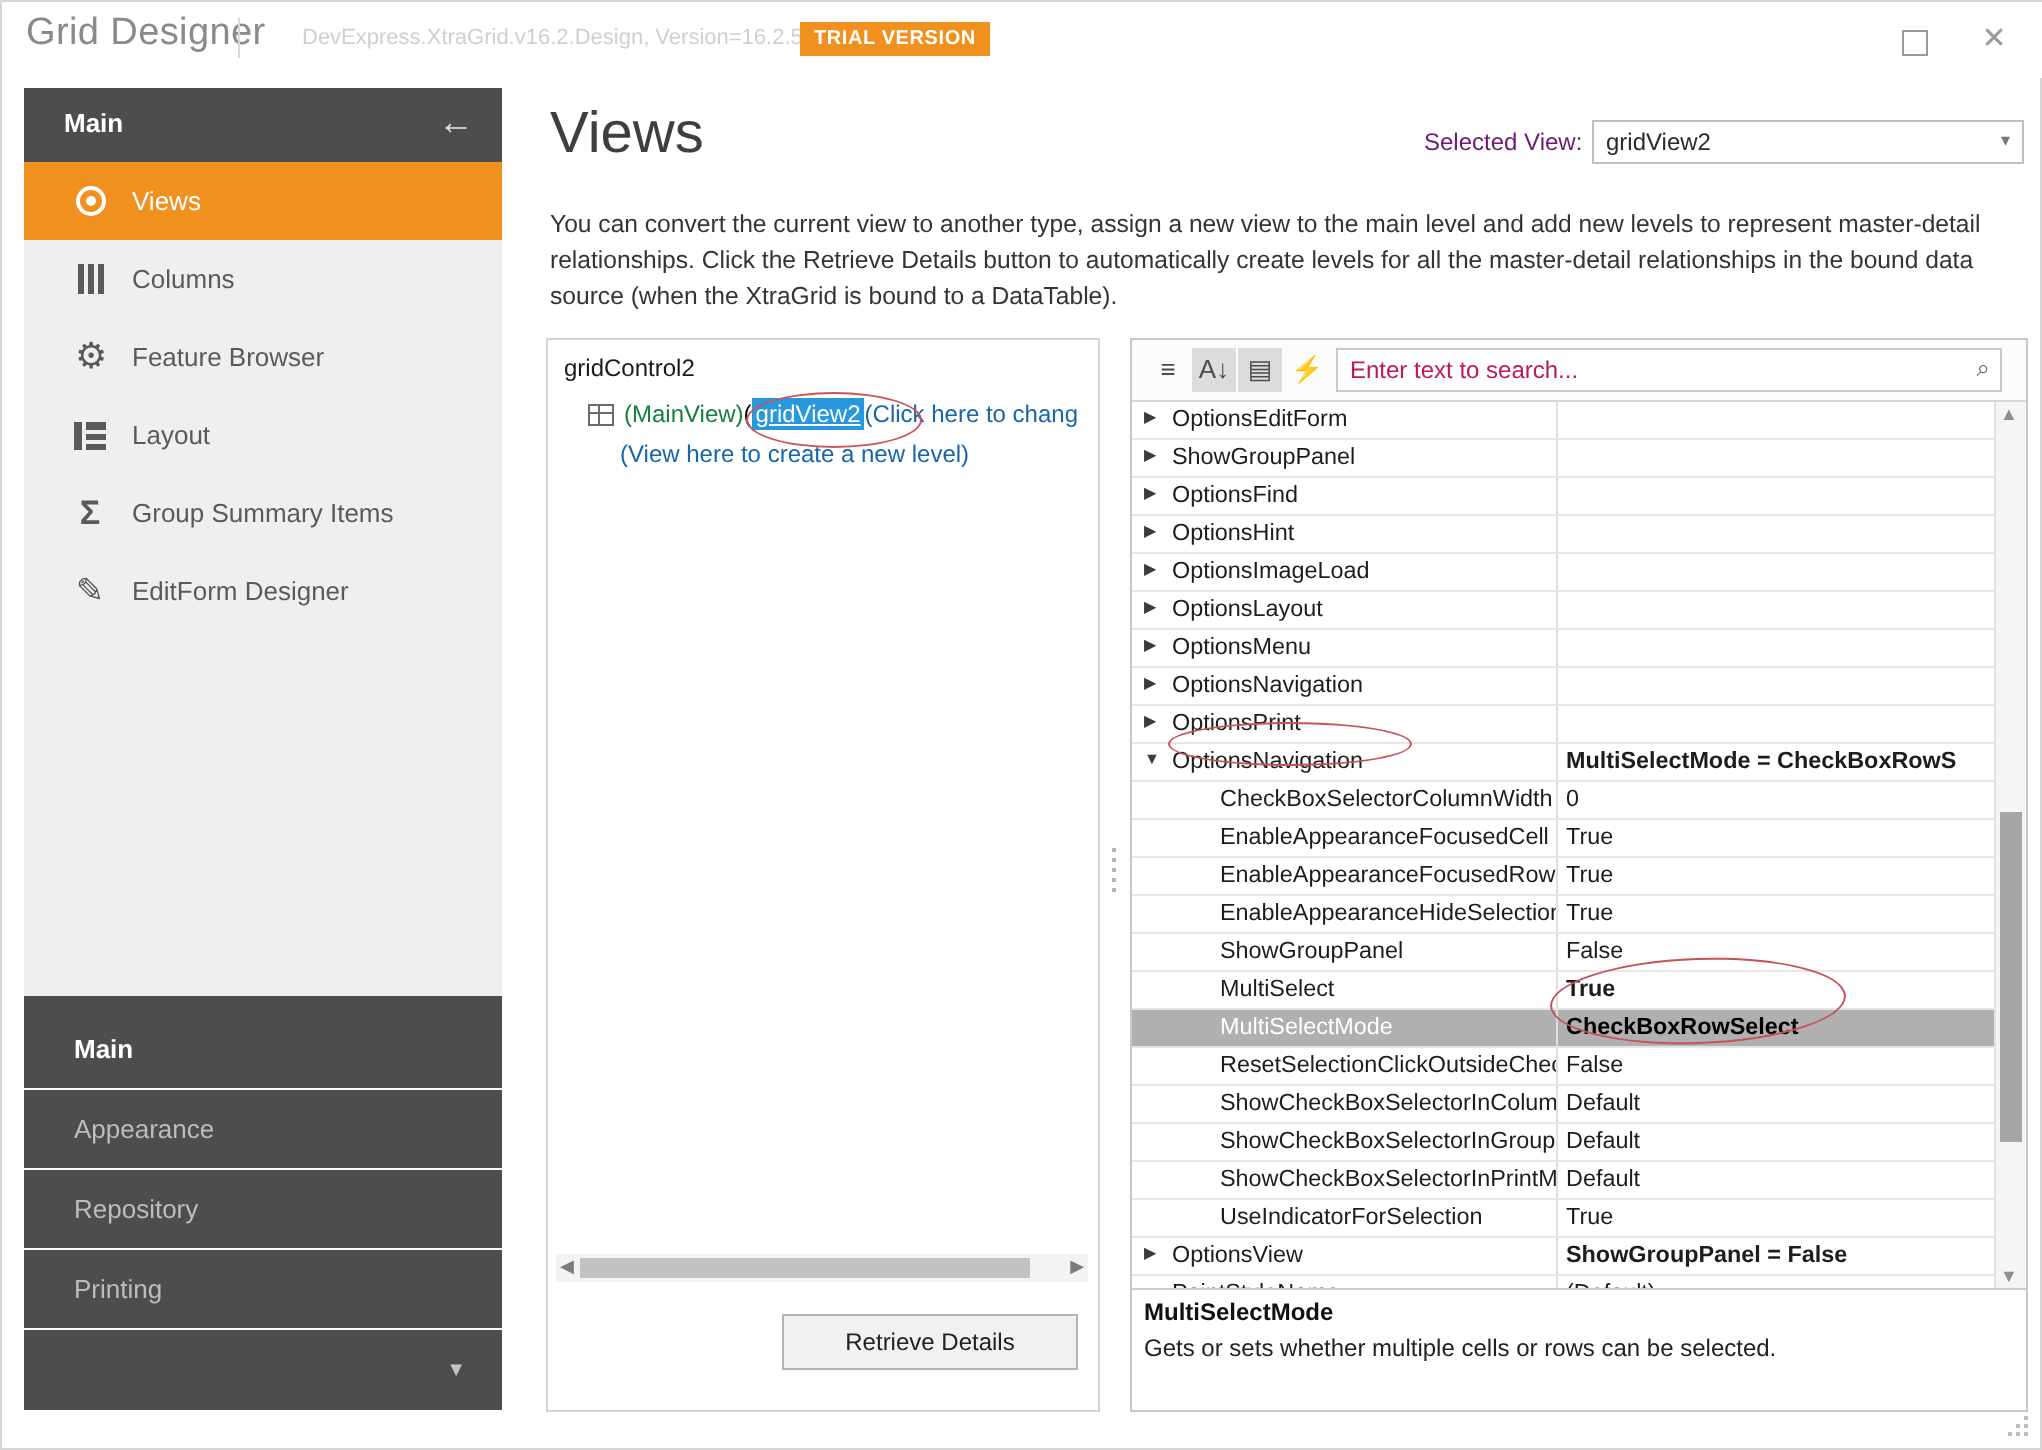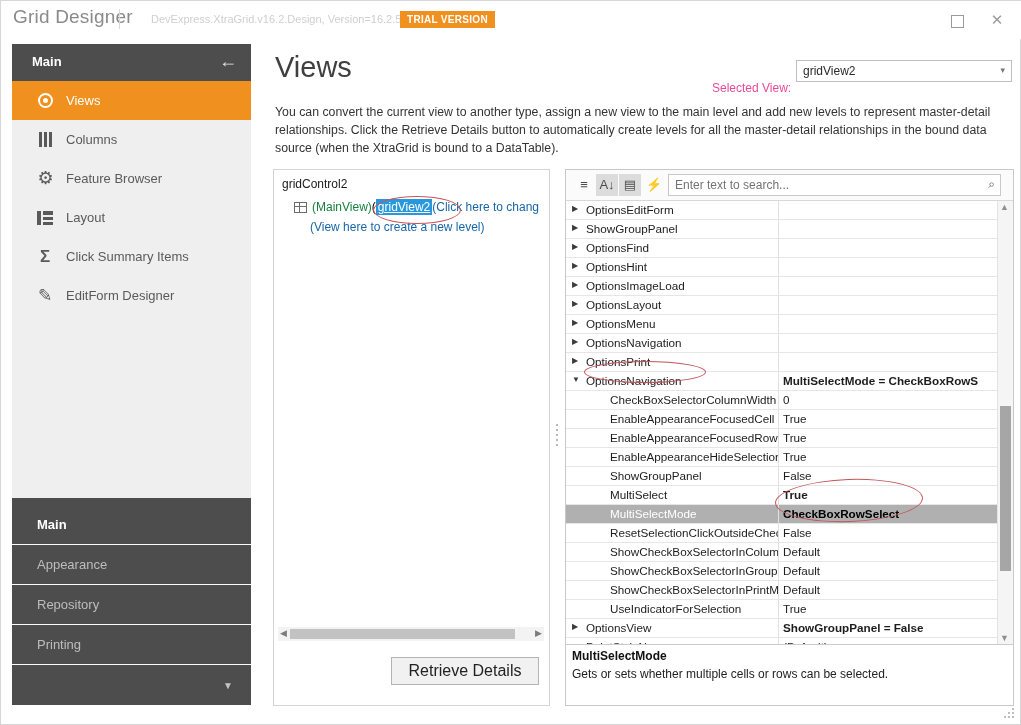--- a/index.html
+++ b/index.html
@@ -157,22 +157,22 @@
   .side-sec.sel { color: #ffffff; font-weight: bold; }
   .side-sec.more { justify-content: flex-end; padding-right: 18px; border-bottom: none; }
   .side-sec.more .chev { font-size: 10px; color: #c4c4c4; }
 
   
   .page-title {
     position: absolute; left: 274px; top: 50px;
     font-size: 29px; color: #3f3f3f; font-weight: 400;
   }
   .sel-view-label {
-    position: absolute; left: 711px; top: 80px;
-    font-size: 12px; color: #ec4899;
+    position: absolute; left: 711px; top: 63px;
+    font-size: 12px; color: #701a75;
   }
   .combo {
     position: absolute; left: 795px; top: 59px;
     width: 216px; height: 22px;
     border: 1px solid #bfbfbf; background: #ffffff;
     box-sizing: border-box;
   }
   .combo .val {
     position: absolute; left: 6px; top: 3px;
     font-size: 12px; color: #2b2b2b;
@@ -248,21 +248,21 @@
     position: absolute; top: 1px;
     font-size: 9px; color: #7c7c7c;
   }
   .hscroll .lar { left: 2px; }
   .hscroll .rar { right: 2px; }
   .retrieve-btn {
     position: absolute; left: 117px; bottom: 20px;
     width: 148px; height: 28px;
     background: #f1f1f1;
     border: 1px solid #b4b4b4;
-    font-size: 16px; color: #222;
+    font-size: 12px; color: #222;
     font-family: "Liberation Sans", sans-serif;
     cursor: pointer;
   }
 
   
   .splitter {
     position: absolute; left: 551px; top: 168px;
     width: 12px; height: 537px;
   }
   .splitter .grip {
@@ -299,21 +299,21 @@
   .tb3 { left: 53px; }
   .tb4 { left: 77px; color: #3a3a3a; }
   .search-box {
     position: absolute; left: 102px; top: 4px;
     width: 333px; height: 22px;
     border: 1px solid #c9c9c9; background: #ffffff;
     box-sizing: border-box;
   }
   .search-box .ph {
     position: absolute; left: 6px; top: 3px;
-    font-size: 12px; color: #737373;
+    font-size: 12px; color: #be185d;
   }
   .search-box .mag {
     position: absolute; right: 5px; top: 2px;
     font-size: 12px; color: #6b6b6b;
   }
   .prop-rows {
     position: absolute; left: 0; top: 31px;
     width: 447px; height: 443px;
     overflow: hidden;
   }
@@ -453,21 +453,21 @@
             <i></i>
             <i></i>
           </span>
         </span>
       <span class="nlabel">Layout</span>
     </div>
     <div class="nav-item">
       <span class="nic">
           <span class="ic-sigma"></span>
         </span>
-      <span class="nlabel">Click Summary Items</span>
+      <span class="nlabel">Group Summary Items</span>
     </div>
     <div class="nav-item">
       <span class="nic">
           <span class="ic-edit"></span>
         </span>
       <span class="nlabel">EditForm Designer</span>
     </div>
   </div>
 
   <div class="side-grip">

